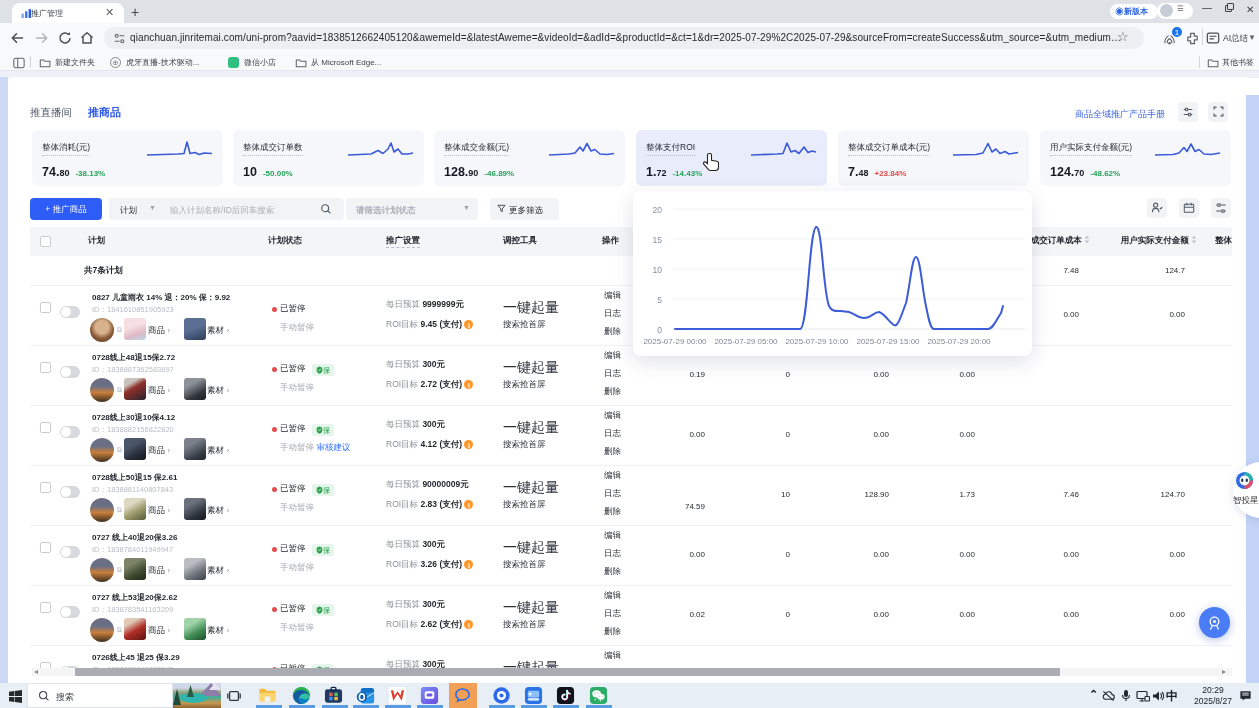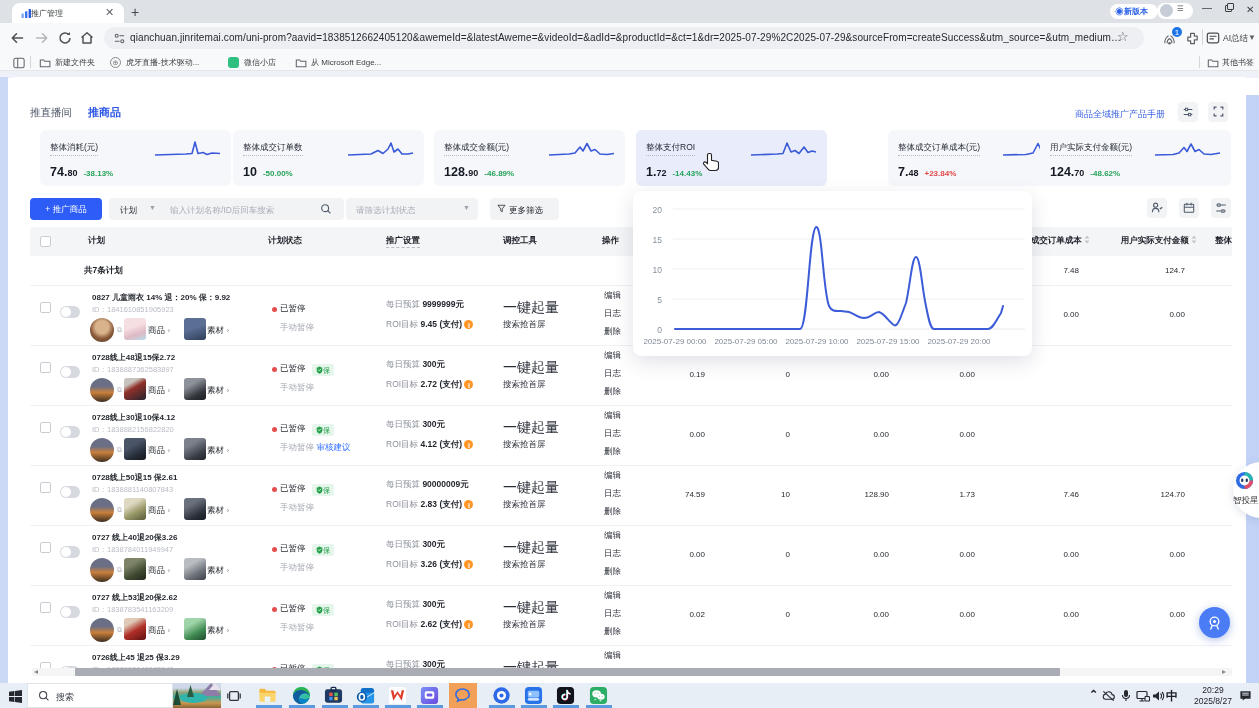--- a/index.html
+++ b/index.html
@@ -183,21 +183,21 @@
     <div class="plink">商品全域推广产品手册</div>
     <div class="pbtn" style="left:1170px;"><svg width="12" height="12" viewBox="0 0 14 14" style="margin-top:4px;">
           <path d="M2 4h10M2 10h10" stroke="#4e5969" stroke-width="1.2"></path>
           <rect x="4" y="2.6" width="2.6" height="2.8" fill="#f2f3f5" stroke="#4e5969" stroke-width="1.1"></rect>
           <rect x="7.6" y="8.6" width="2.6" height="2.8" fill="#f2f3f5" stroke="#4e5969" stroke-width="1.1"></rect>
         </svg></div>
     <div class="pbtn" style="left:1200px;"><svg width="11" height="11" viewBox="0 0 14 14" style="margin-top:4px;">
           <path d="M1.5 4.5v-3h3M9.5 1.5h3v3M12.5 9.5v3h-3M4.5 12.5h-3v-3" fill="none" stroke="#4e5969" stroke-width="1.5"></path>
         </svg></div>
     <div id="cards">
-      <div class="card" style="left:32px;">
+      <div class="card" style="left:24px;">
         <div class="lb">整体消耗(元)</div>
         <div class="vline"><span class="v1">74.<span class="v2">80</span></span><span class="pc g">-38.13%</span></div>
         <svg width="70" height="24" viewBox="0 0 70 24">
             <path d="M2 17 L33 16 L39 15.5 L42 4 L45 15.5 L50 14.5 L54 16.5 L59 15 L67 15.5" fill="none" stroke="#3b5ad8" stroke-width="1.6" stroke-linejoin="round"></path>
           </svg>
       </div>
       <div class="card" style="left:225px;text-align:right;">
         <div class="lb">整体成交订单数</div>
         <div class="vline"><span class="v1">10</span><span class="pc g">-50.00%</span></div>
         <svg width="70" height="24" viewBox="0 0 70 24">
@@ -211,21 +211,21 @@
             <path d="M2 17 L22 16 L28 15 L33 9 L36 13 L40 5.5 L44 13 L48 11.5 L53 16 L60 16.5 L67 15.5" fill="none" stroke="#3b5ad8" stroke-width="1.6" stroke-linejoin="round"></path>
           </svg>
       </div>
       <div class="card" style="left:628px;background:#e9ecfa;">
         <div class="lb">整体支付ROI</div>
         <div class="vline"><span class="v1">1.<span class="v2">72</span></span><span class="pc g">-14.43%</span></div>
         <svg width="70" height="24" viewBox="0 0 70 24">
             <path d="M2 17 L28 16 L34 15.5 L38 5 L42 14 L46 12.5 L50 15.5 L55 9 L59 14.5 L63 13 L67 14" fill="none" stroke="#3b5ad8" stroke-width="1.6" stroke-linejoin="round"></path>
           </svg>
       </div>
-      <div class="card" style="left:880px;">
+      <div class="card" style="left:830px;">
         <div class="lb">整体成交订单成本(元)</div>
         <div class="vline"><span class="v1">7.<span class="v2">48</span></span><span class="pc r">+23.84%</span></div>
         <svg width="70" height="24" viewBox="0 0 70 24">
             <path d="M2 17 L25 16.5 L32 15 L37 5.5 L41 14 L45 11 L49 15.5 L54 13.5 L58 16 L67 14.5" fill="none" stroke="#3b5ad8" stroke-width="1.6" stroke-linejoin="round"></path>
           </svg>
       </div>
       <div class="card" style="left:1032px;">
         <div class="lb">用户实际支付金额(元)</div>
         <div class="vline"><span class="v1">124.<span class="v2">70</span></span><span class="pc g">-48.62%</span></div>
         <svg width="70" height="24" viewBox="0 0 70 24">
@@ -237,21 +237,21 @@
       <div id="addbtn">+ 推广商品</div>
       <div class="fgray" style="left:101px;width:235px;"></div>
       <div class="abs" style="left:112px;top:128px;font-size:8.5px;color:#1f2329;">计划</div>
       <div class="abs" style="left:141px;top:127px;font-size:7px;color:#9aa0ab;">▼</div>
       <div class="abs" style="left:162px;top:128px;font-size:8.5px;color:#a9aeb8;">输入计划名称/ID后回车搜索</div>
       <svg class="abs" style="left:312px;top:126px;" width="12" height="12" viewBox="0 0 14 14">
           <circle cx="6" cy="6" r="4" fill="none" stroke="#4e5969" stroke-width="1.3"></circle>
           <path d="M9 9l3.2 3.2" stroke="#4e5969" stroke-width="1.3"></path>
         </svg>
       <div class="fgray" style="left:338px;width:132px;"></div>
-      <div class="abs" style="left:348px;top:128px;font-size:8.5px;color:#a9aeb8;">请筛选计划状态</div>
+      <div class="abs" style="left:348px;top:128px;font-size:8.5px;color:#a9aeb8;font-weight:bold;">请筛选计划状态</div>
       <div class="abs" style="left:455px;top:127px;font-size:7px;color:#9aa0ab;">▼</div>
       <div class="fgray" style="left:482px;width:69px;"></div>
       <svg class="abs" style="left:489px;top:127px;" width="9" height="9" viewBox="0 0 14 14">
           <path d="M1.5 2h11L8.2 7.5V12l-2.4-1.5V7.5z" fill="none" stroke="#1f2329" stroke-width="1.2" stroke-linejoin="round"></path>
         </svg>
       <div class="abs" style="left:501px;top:128px;font-size:8.5px;color:#1f2329;">更多筛选</div>
       <div class="pbtn" style="left:1139px;top:121px;"><svg width="13" height="13" viewBox="0 0 14 14" style="margin-top:3px;">
             <circle cx="5" cy="4.5" r="2.2" fill="none" stroke="#4e5969" stroke-width="1.2"></circle>
             <path d="M1.5 12c0-2.4 1.6-4 3.5-4s3.5 1.6 3.5 4" fill="none" stroke="#4e5969" stroke-width="1.2"></path>
             <path d="M9.5 7.5l1 .8 1.6-1.8" fill="none" stroke="#4e5969" stroke-width="1.2"></path>
@@ -390,21 +390,21 @@
               <path d="M2.5 4.2l1.1 1.1 1.9-2" stroke="#fff" stroke-width="0.9" fill="none"></path>
             </svg>保</div>
         <div class="st2">手动暂停</div>
         <div class="set1"><span class="lbl">每日预算 </span><b>90000009元</b></div>
         <div class="set2"><span class="lbl">ROI目标 </span><b>2.83 (支付)</b> <span class="inf">i</span></div>
         <div class="tl1">一键起量</div>
           <div class="tl2">搜索抢首屏</div>
         <div class="op" style="top:4px;">编辑</div>
           <div class="op" style="top:22px;">日志</div>
           <div class="op" style="top:40px;">删除</div>
-        <div class="num" style="left:605px;">74.59</div>
+        <div class="num" style="left:605px;margin-top:12px;">74.59</div>
           <div class="num" style="left:690px;">10</div>
           <div class="num" style="left:789px;">128.90</div>
           <div class="num" style="left:875px;">1.73</div>
           <div class="num" style="left:979px;">7.46</div>
           <div class="num" style="left:1085px;">124.70</div>
       </div>
       <div class="row" style="top:449px;">
         <div class="cb" style="left:10px;top:16px;"></div>
           <div class="tog"></div>
         <div class="tit">0727 线上40退20保3.26</div>

